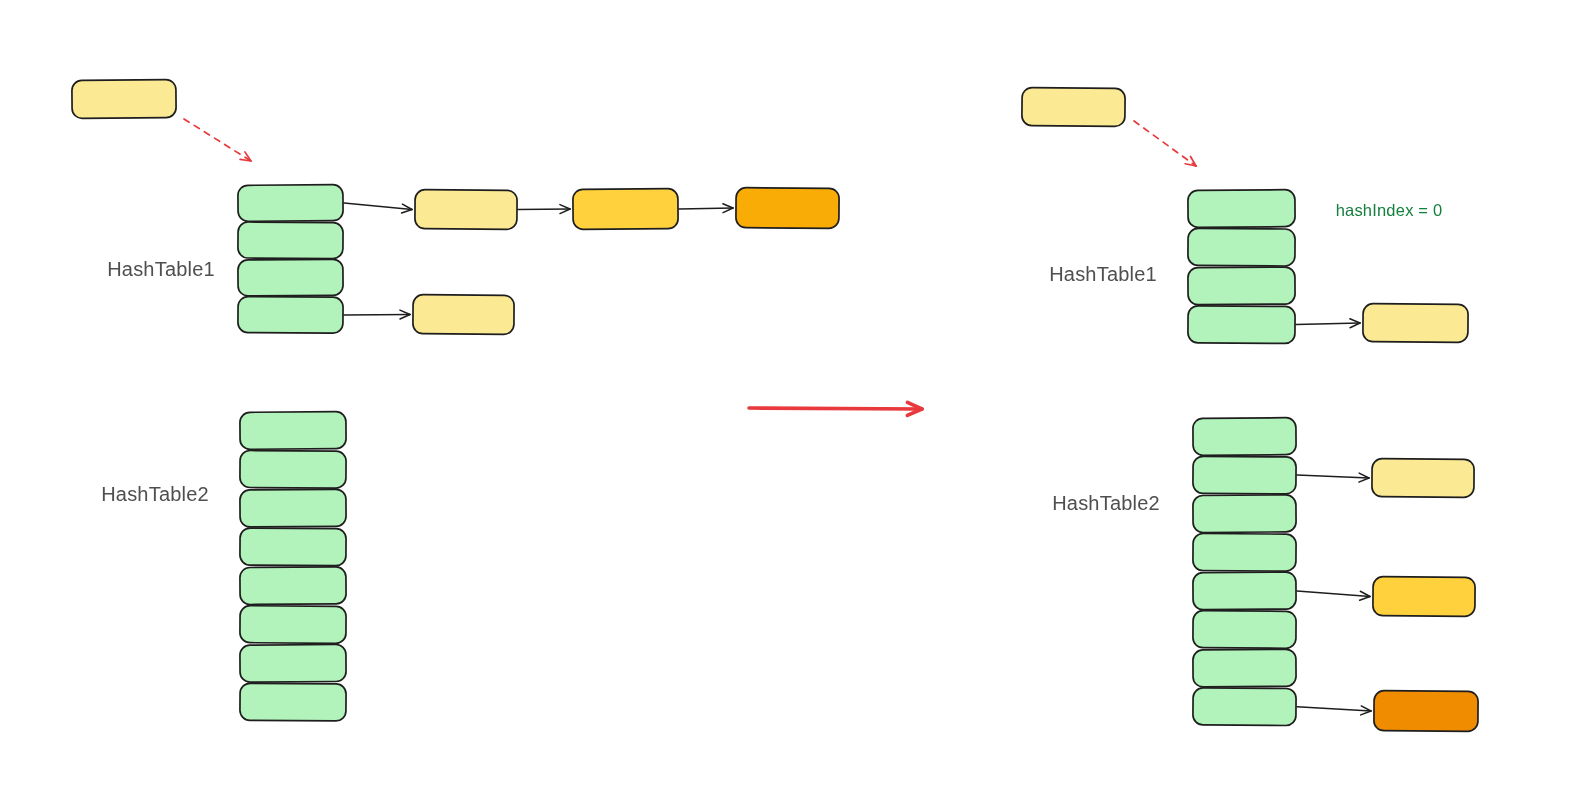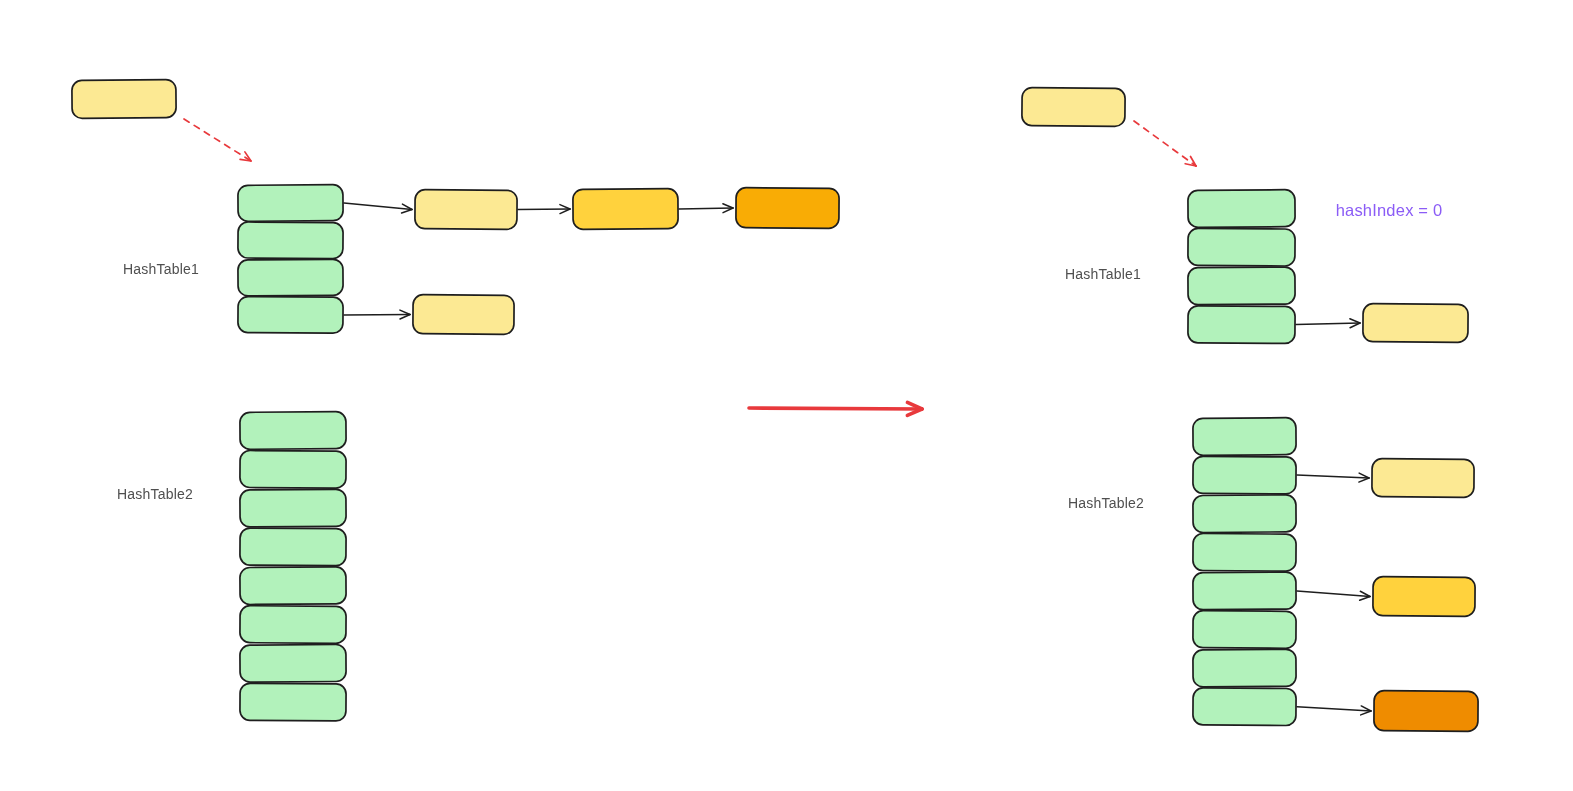--- a/index.html
+++ b/index.html
@@ -1,19 +1,19 @@
 <!DOCTYPE html>
 <html><head>
 <meta charset="utf-8">
 <style>
   html,body{margin:0;padding:0;background:#fff;}
   #stage{position:relative;width:1573px;height:791px;background:#ffffff;overflow:hidden;
          font-family:"Liberation Sans",sans-serif;}
   #diagram{position:absolute;left:0;top:0;}
-  .lbl{position:absolute;transform:translate(-50%,-50%);font-size:14px;color:#4f4f4f;
+  .lbl{position:absolute;transform:translate(-50%,-50%);font-size:20px;color:#4f4f4f;
        white-space:nowrap;letter-spacing:0.2px;}
   .lbl.red{font-size:16.5px;}
 </style>
 </head>
 <body>
 
 <div id="stage" style="background: rgb(255, 255, 255);">
   <svg id="diagram" width="1573" height="791" viewBox="0 0 1573 791">
       <rect x="72" y="80" width="104" height="38" rx="10" ry="10" fill="#fce993" stroke="#1e1e1e" stroke-width="1.7" transform="rotate(-0.5 124 99)"></rect>
       <g>
@@ -103,14 +103,14 @@
         <line x1="1371" y1="711" x2="1361.2331330025145" y2="705.9395346999084" stroke="#1e1e1e" stroke-width="1.5" stroke-linecap="round"></line>
         <line x1="1371" y1="711" x2="1360.7127386846778" y2="714.8951578440771" stroke="#1e1e1e" stroke-width="1.5" stroke-linecap="round"></line>
       </g>
       <rect x="1374" y="691" width="104" height="40" rx="10" ry="10" fill="#ef8c00" stroke="#1e1e1e" stroke-width="1.7" transform="rotate(0.4 1426 711)"></rect>
     </svg>
 
   <div class="lbl" style="left: 161px; top: 269px; color: rgb(79, 79, 79);">HashTable1</div>
   <div class="lbl" style="left: 155px; top: 494px; color: rgb(79, 79, 79);">HashTable2</div>
   <div class="lbl" style="left: 1103px; top: 274px; color: rgb(79, 79, 79);">HashTable1</div>
   <div class="lbl" style="left: 1106px; top: 503px; color: rgb(79, 79, 79);">HashTable2</div>
-  <div class="lbl red" style="left: 1389px; top: 210px; color: #8b5cf6;">hashIndex = 0</div>
+  <div class="lbl red" style="left: 1389px; top: 210px; color: #15803d;">hashIndex = 0</div>
 </div>
 
 </body></html>

